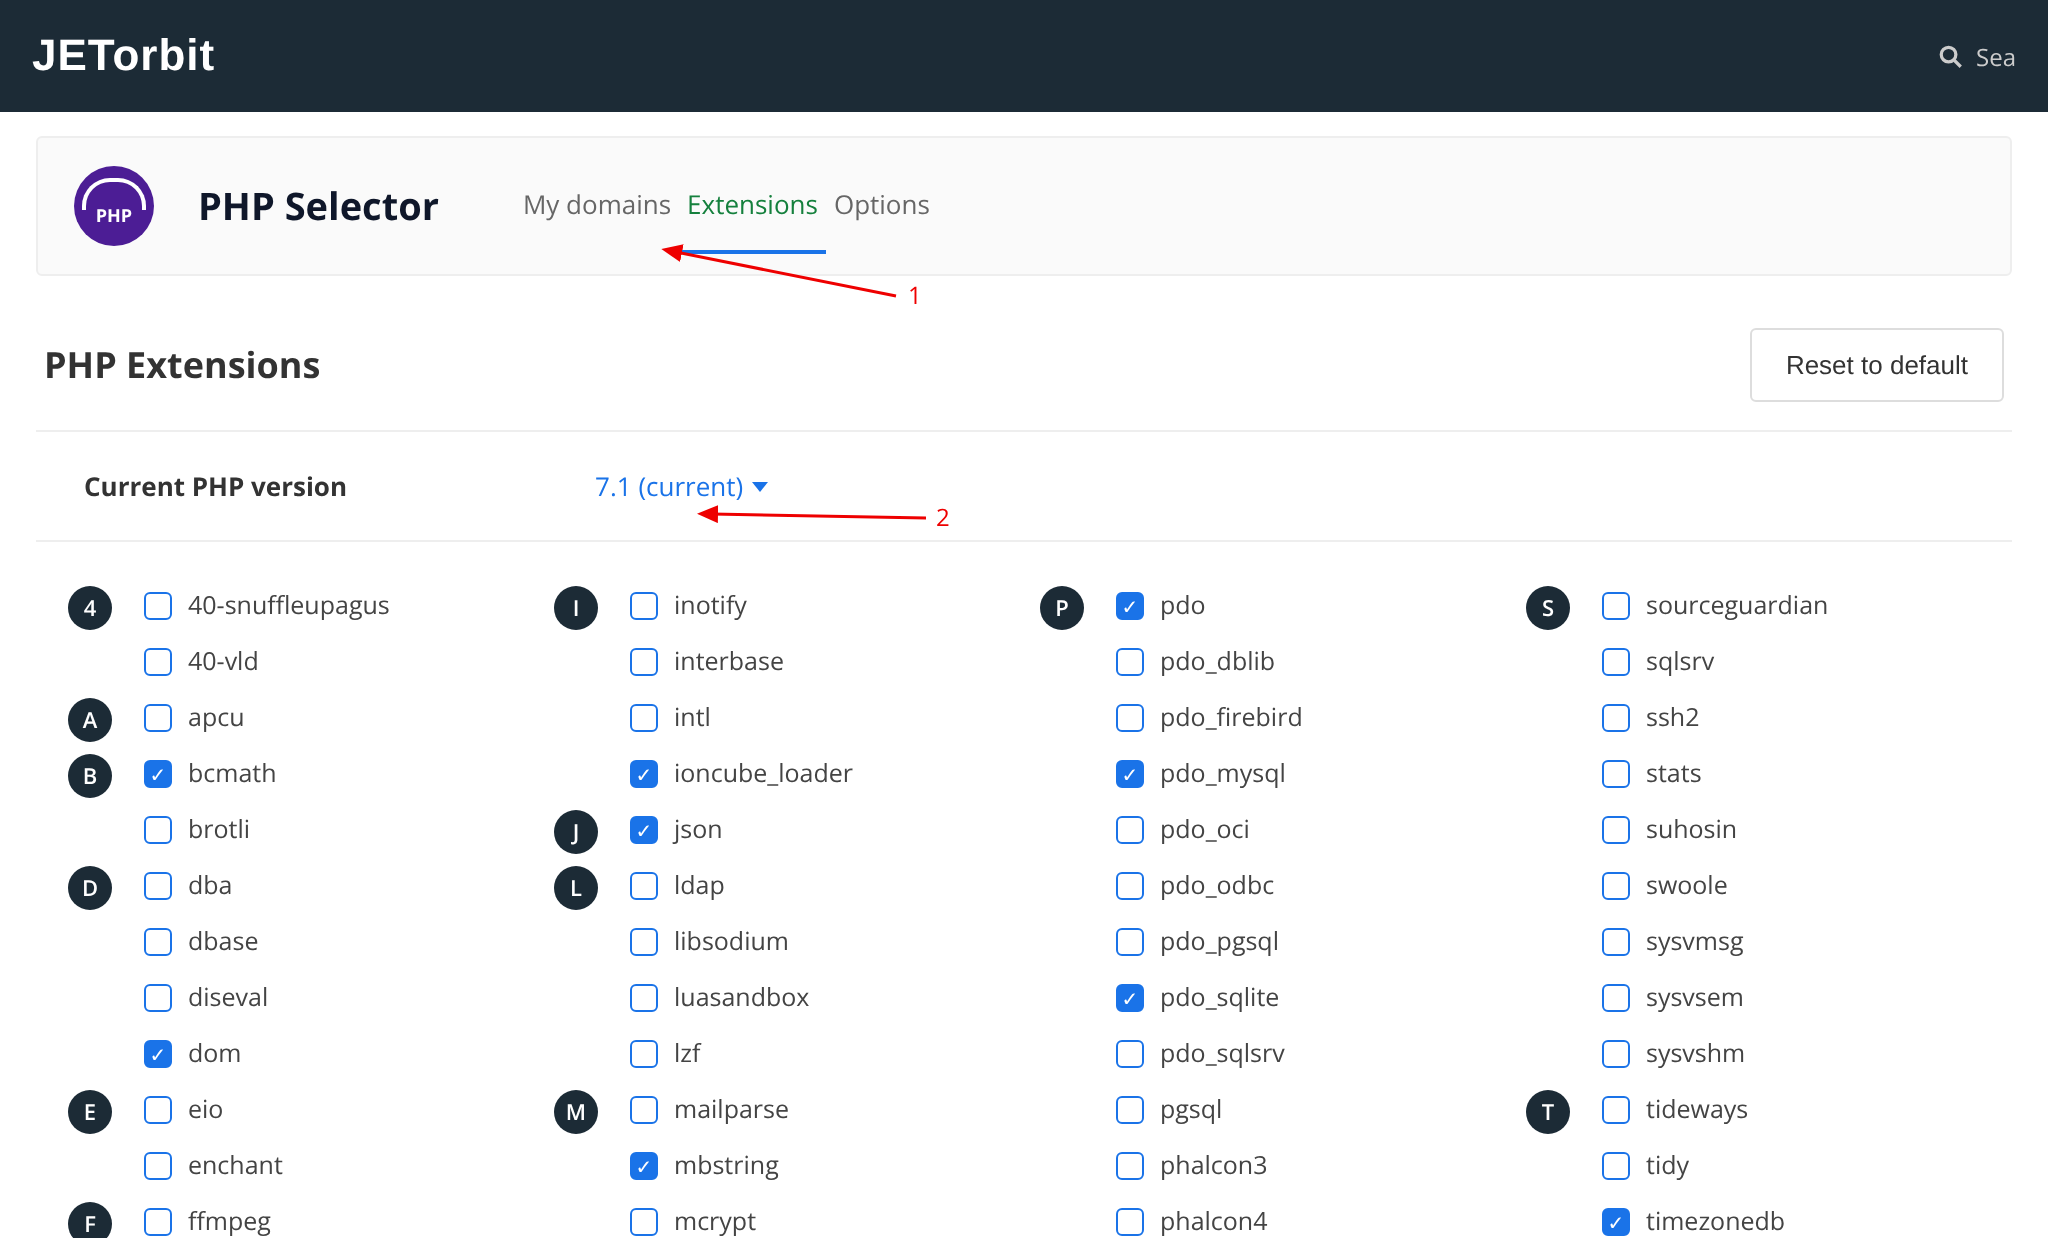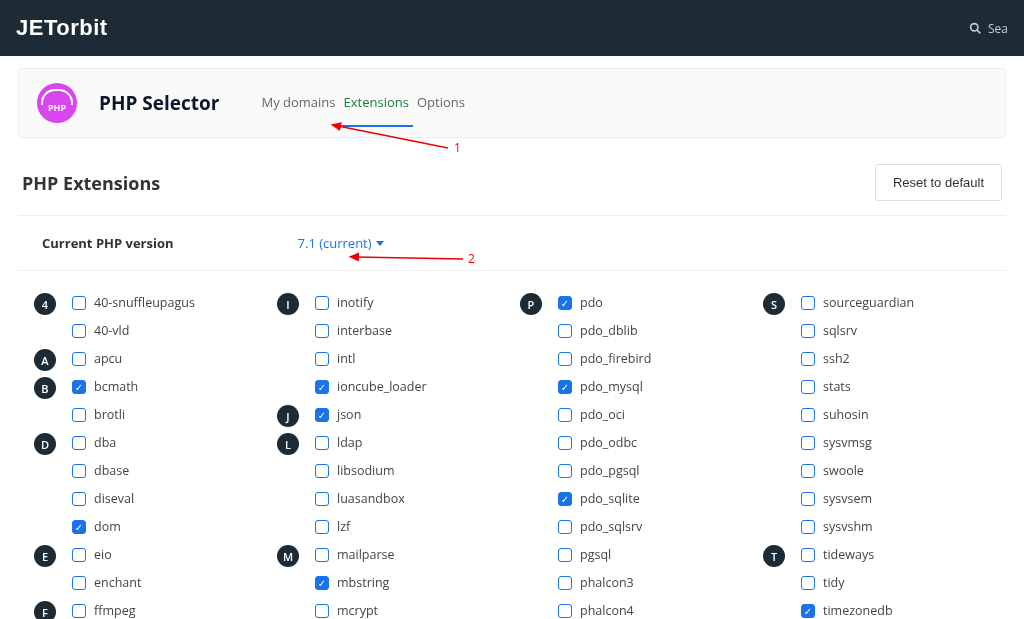--- a/index.html
+++ b/index.html
@@ -2,21 +2,21 @@
 <html><head>
 <meta charset="utf-8">
 <style>
 * { box-sizing: border-box; margin: 0; padding: 0; }
 body { font-family: "Open Sans", Arial, sans-serif; font-size: 13px; color: #333; background: #fff; }
 .topbar { background: #1c2b36; color: #fff; display: flex; align-items: center; justify-content: space-between; padding: 6px 16px; height: 56px; }
 .brand { font-family: Arial, sans-serif; font-size: 22px; font-weight: 700; letter-spacing: 0.5px; }
 .search-area { display: flex; align-items: center; gap: 6px; font-size: 12px; color: #ccc; }
 .content { padding: 12px 18px; }
 .panel { background: #fafafa; border: 1px solid #eee; border-radius: 3px; padding: 10px 18px; display: flex; align-items: center; gap: 22px; }
-.php-icon { width: 40px; height: 40px; border-radius: 50%; background: #d946ef; color: #fff; display: flex; align-items: center; justify-content: center; font-size: 11px; font-weight: 700; position: relative; }
+.php-icon { width: 40px; height: 40px; border-radius: 50%; background: #4c1d95; color: #fff; display: flex; align-items: center; justify-content: center; font-size: 11px; font-weight: 700; position: relative; }
 .php-icon::before { content: ""; position: absolute; width: 28px; height: 14px; border: 2px solid #fff; border-bottom: none; border-radius: 14px 14px 0 0; top: 6px; }
 .php-icon span { position: relative; top: 4px; font-size: 9px; }
 .panel-title { font-size: 19px; font-weight: 700; color: #0f172a; margin-right: 16px; }
 .tabs { display: flex; }
 .tab { color: #666; font-size: 13px; padding: 14px 4px; cursor: pointer; border-bottom: 2px solid transparent; }
 .tab.active { border-bottom-color: #1a73e8; color: #15803d; }
 .section-header { display: flex; align-items: center; justify-content: space-between; padding: 20px 4px 14px; border-bottom: 1px solid #eee; margin-top: 6px; }
 .section-title { font-size: 18px; font-weight: 700; }
 .btn-reset { background: #fff; border: 1px solid #ddd; border-radius: 3px; padding: 10px 17px; font-size: 13px; color: #333; cursor: pointer; }
 .version-row { display: flex; align-items: center; padding: 18px 24px; border-bottom: 1px solid #eee; gap: 76px; }
@@ -502,30 +502,30 @@
               <div class="chk"></div>
               <span>suhosin</span>
             </div>
           </div>
         </div>
         <div class="letter-row">
           <div class="letter empty"></div>
           <div class="items">
             <div class="item">
               <div class="chk"></div>
+              <span>swoole</span>
+            </div>
+          </div>
+        </div>
+        <div class="letter-row">
+          <div class="letter empty"></div>
+          <div class="items">
+            <div class="item">
+              <div class="chk"></div>
               <span>sysvmsg</span>
-            </div>
-          </div>
-        </div>
-        <div class="letter-row">
-          <div class="letter empty"></div>
-          <div class="items">
-            <div class="item">
-              <div class="chk"></div>
-              <span>swoole</span>
             </div>
           </div>
         </div>
         <div class="letter-row">
           <div class="letter empty"></div>
           <div class="items">
             <div class="item">
               <div class="chk"></div>
               <span>sysvsem</span>
             </div>

